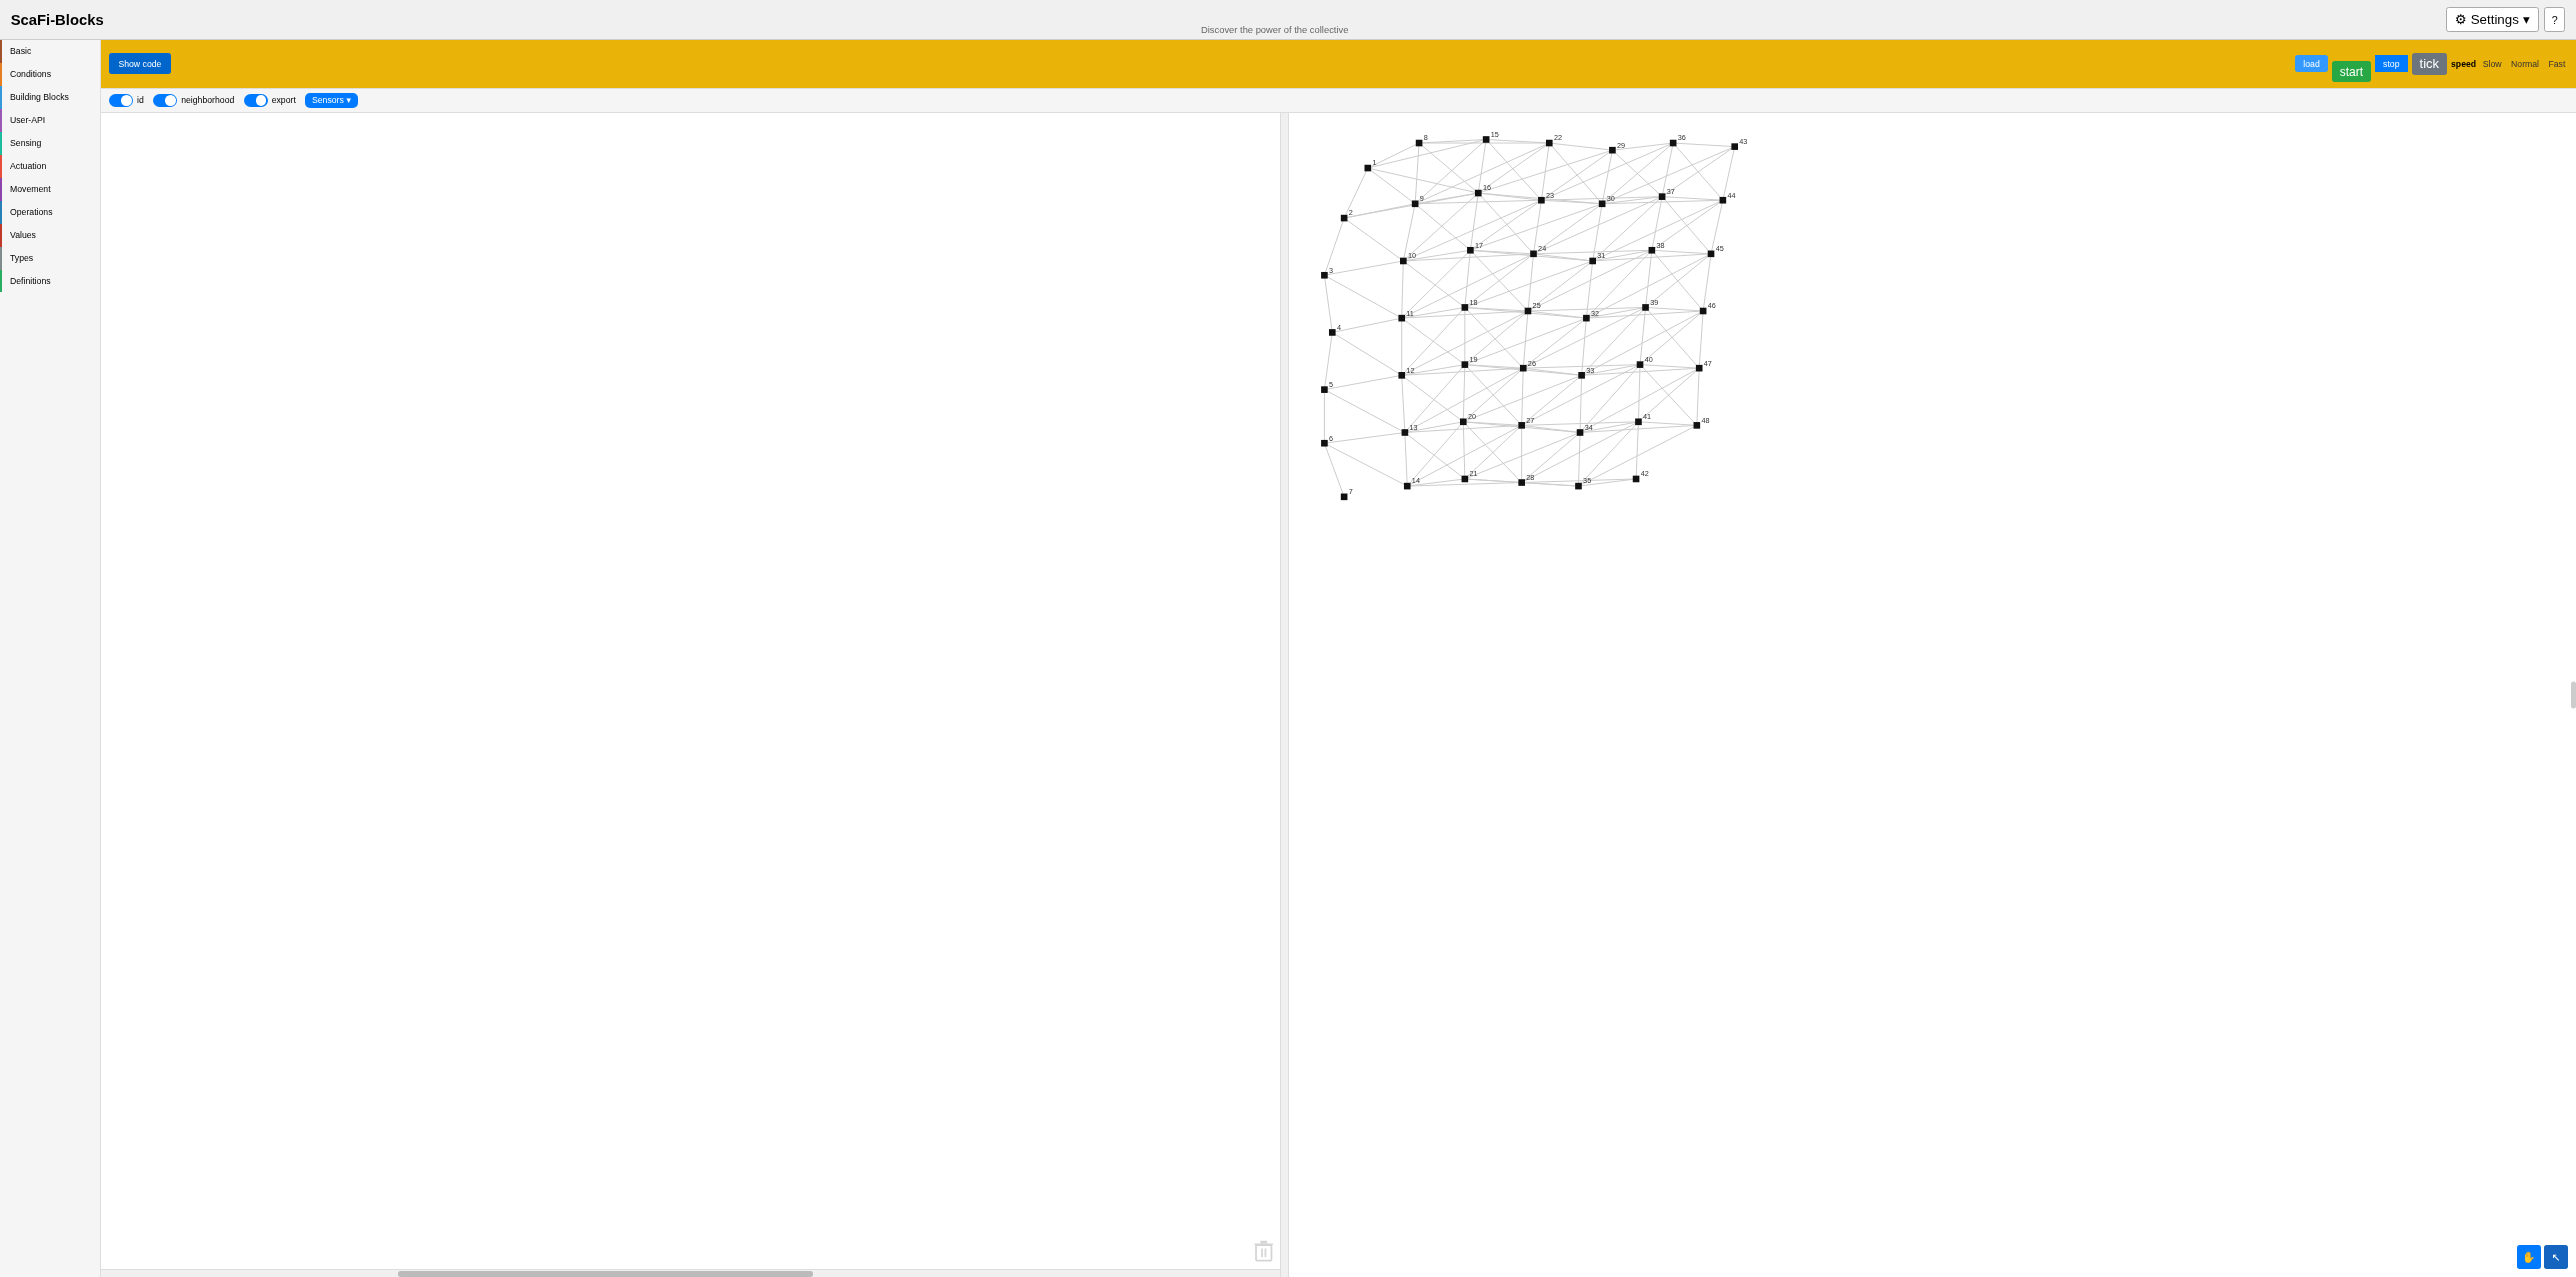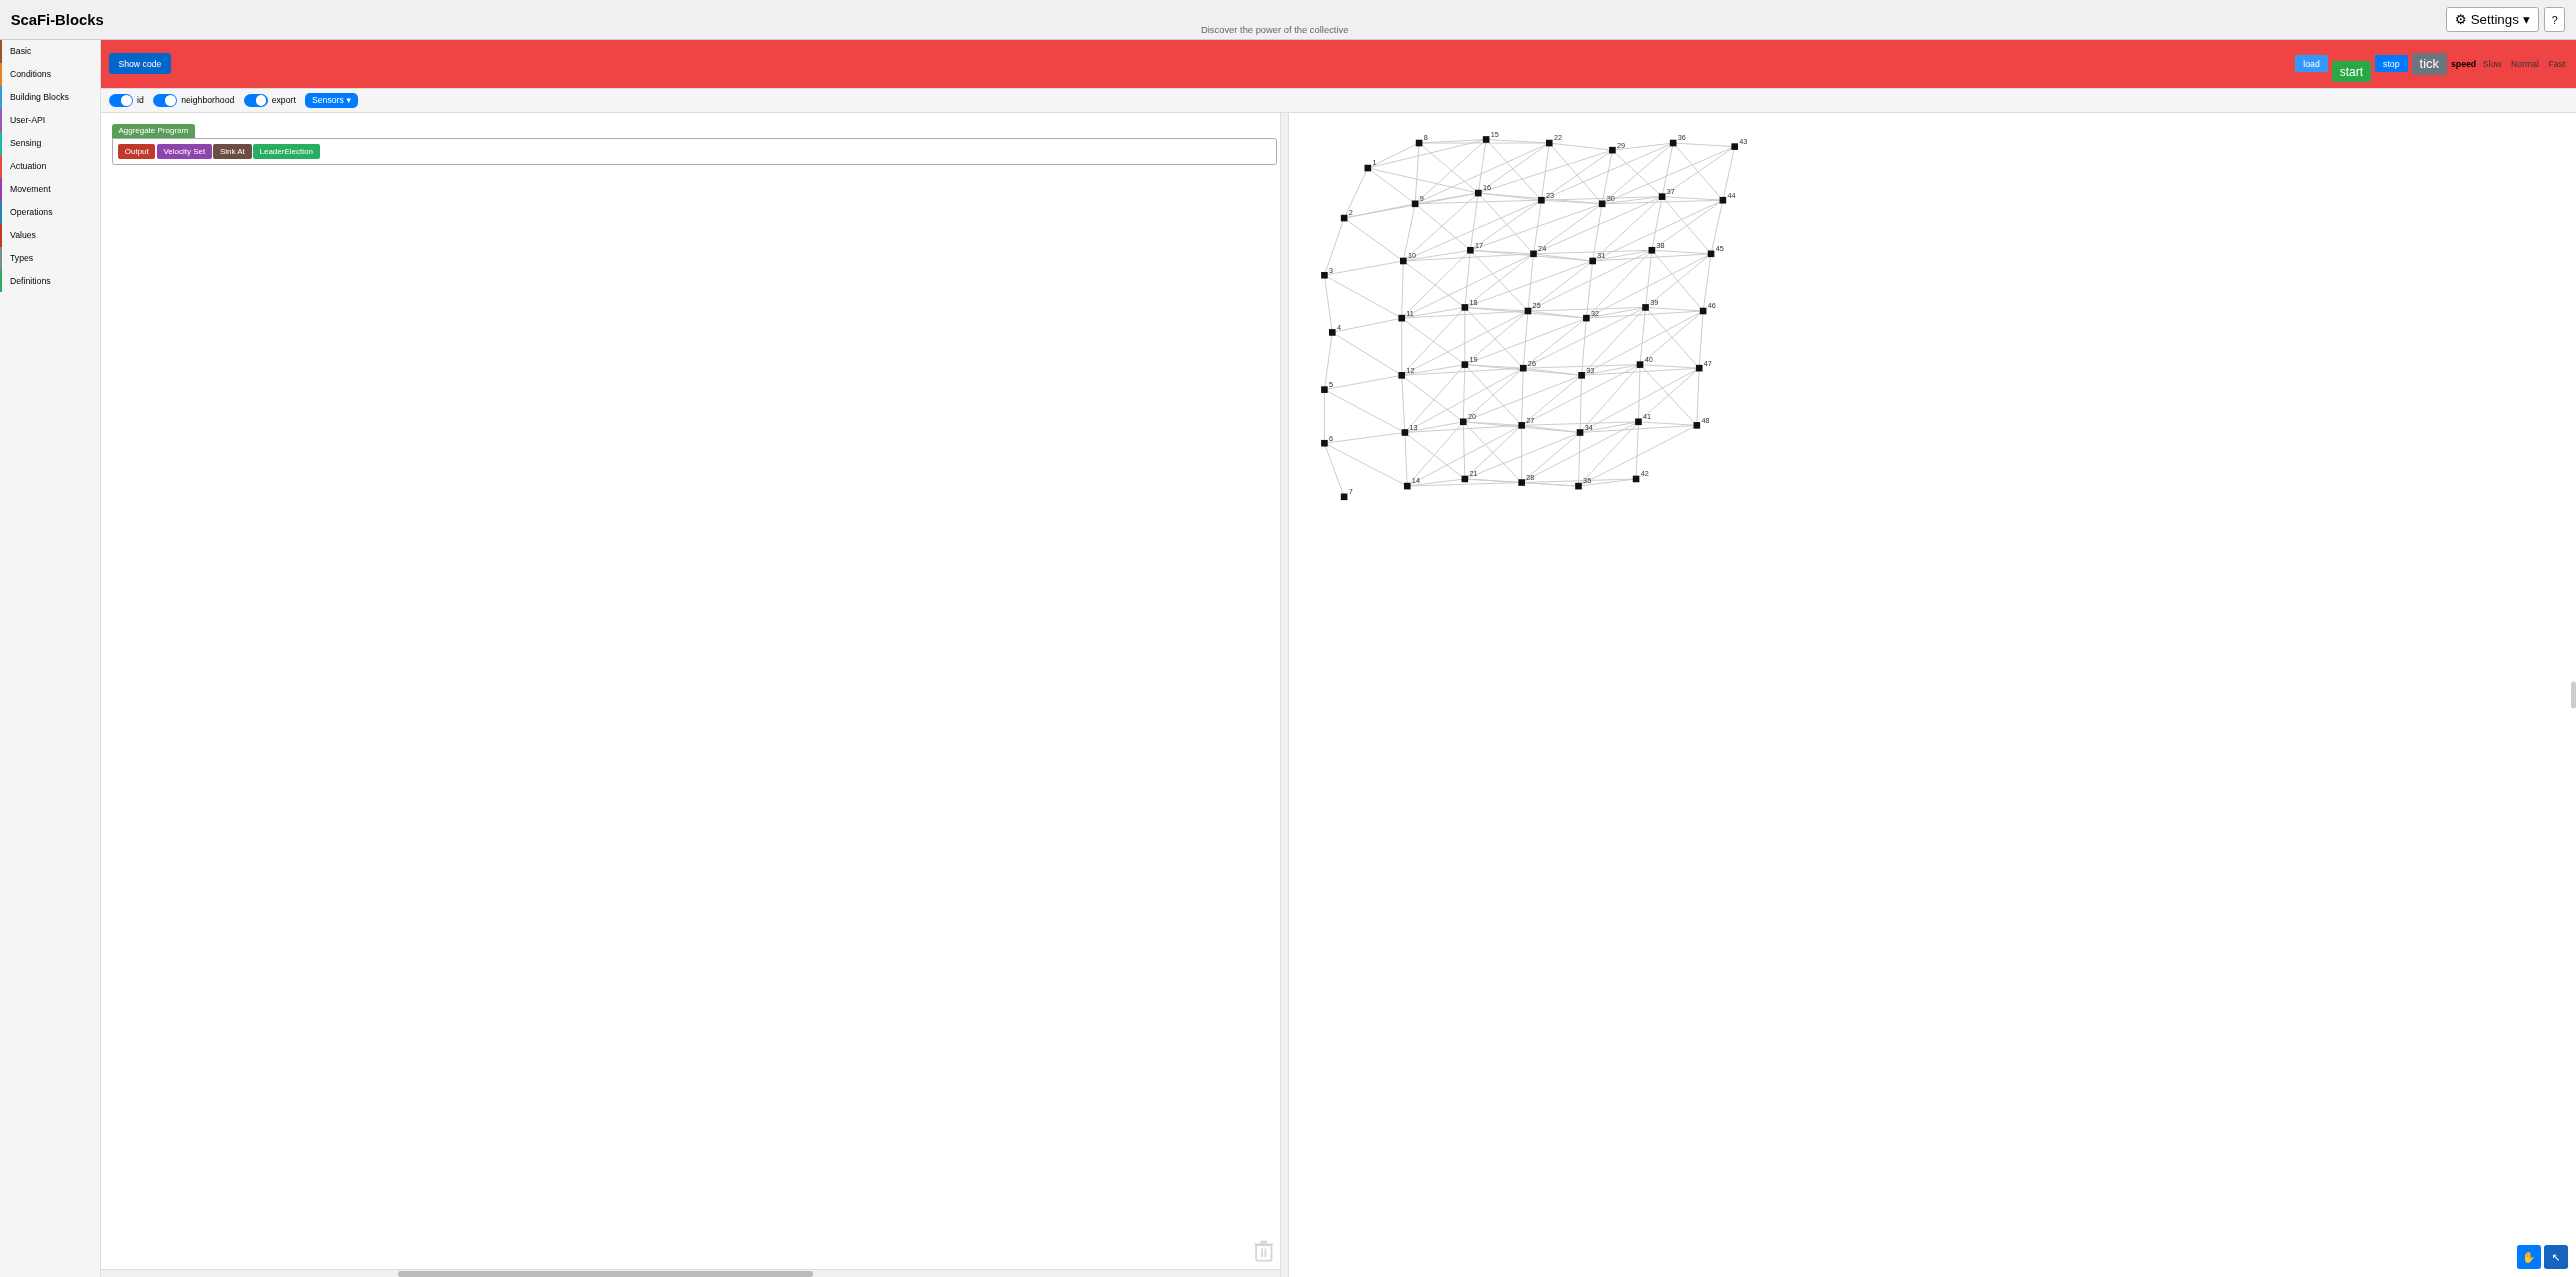--- a/index.html
+++ b/index.html
@@ -47,21 +47,21 @@
     .sidebar-item[data-name="sidebar-item-operations"] { border-left-color: #2980b9; }
     .sidebar-item[data-name="sidebar-item-values"] { border-left-color: #c0392b; }
     .sidebar-item[data-name="sidebar-item-types"] { border-left-color: #7f8c8d; }
     .sidebar-item[data-name="sidebar-item-definitions"] { border-left-color: #27ae60; }
 
     
     .content { flex: 1; display: flex; flex-direction: column; overflow: hidden; }
 
     
     .toolbar {
-      background: #ef4444; border-bottom: 0.7px solid #ddd;
+      background: #eab308; border-bottom: 0.7px solid #ddd;
       padding: 5.4px 8px; display: flex; align-items: center; gap: 6.7px; flex-wrap: wrap;
     }
     .show-code-btn {
       background: #0066cc; color: white; border: none; padding: 5.4px 9.4px;
       border-radius: 2.7px; cursor: pointer; font-size: 8.7px; font-weight: 500;
     }
 
     
     .sim-controls { display: flex; align-items: center; gap: 4px; margin-left: auto; }
     .btn-load { background: #3399ff; color: white; border: none; padding: 3.4px 8px; border-radius: 2.7px; cursor: pointer; font-size: 8.7px; }
@@ -225,29 +225,20 @@
       </div>
       <button class="sensors-btn" data-name="sensors-button">
         <span>Sensors</span>
         <span data-name="chevron-down-icon">▾</span>
       </button>
     </div>
 
     <div class="work-area" data-name="work-area">
 
       <div class="block-editor" data-name="block-editor">
-        <div class="aggregate-program-container" data-name="aggregate-program-container">
-          <div class="aggregate-program-label" data-name="aggregate-program-label">Aggregate Program</div>
-          <div class="blocks-row" data-name="blocks-row">
-            <div class="block block-output" data-name="output-block">Output</div>
-            <div class="block block-velocity" data-name="velocity-set-block">Velocity Set</div>
-            <div class="block block-sink" data-name="sink-at-block">Sink At</div>
-            <div class="block block-leader" data-name="leader-election-block">LeaderElection</div>
-          </div>
-        </div>
 
         <svg class="trash-icon" data-name="trash-icon" viewBox="0 0 24 28" fill="#aaa">
           <rect x="3" y="6" width="18" height="18" rx="1" fill="none" stroke="#aaa" stroke-width="2"></rect>
           <rect x="9" y="10" width="2" height="10" fill="#aaa"></rect>
           <rect x="13" y="10" width="2" height="10" fill="#aaa"></rect>
           <rect x="1" y="4" width="22" height="2" rx="1" fill="#aaa"></rect>
           <rect x="8" y="1" width="8" height="3" rx="1" fill="#aaa"></rect>
         </svg>
 
         <div class="scrollbar-h" data-name="horizontal-scrollbar">

